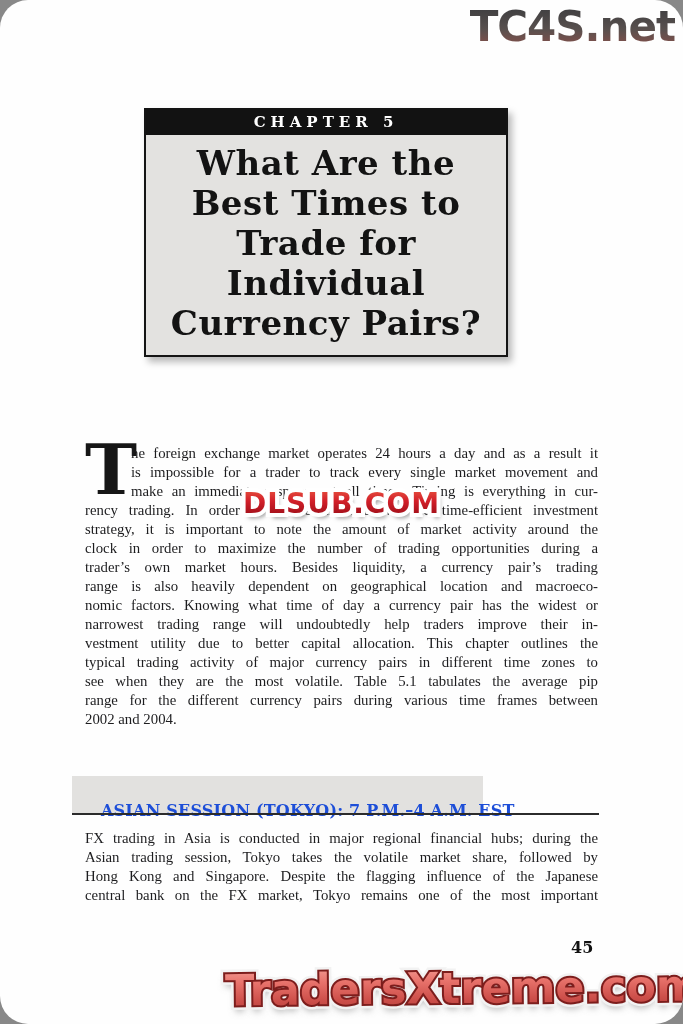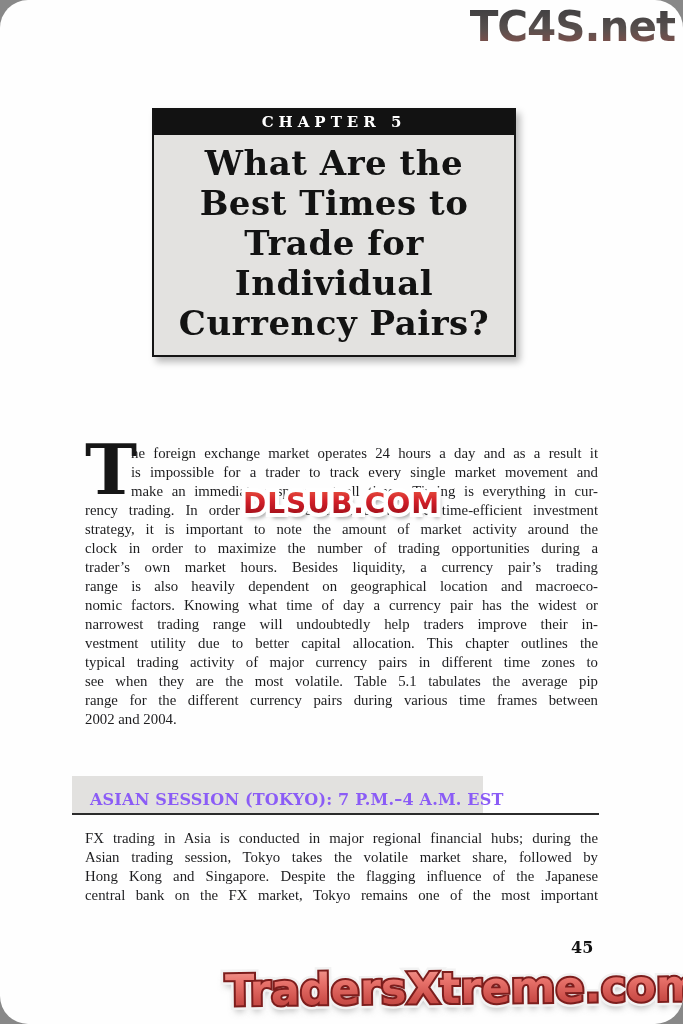--- a/index.html
+++ b/index.html
@@ -7,21 +7,21 @@
         font-family:"Liberation Serif",serif;color:#1d1d1f;border-radius:28px;}
 
   
   .wm-top{position:absolute;top:2px;right:8px;
     font-family:"DejaVu Sans",sans-serif;font-weight:bold;font-size:42px;letter-spacing:-1px;
     background:linear-gradient(180deg,#3e3e40 10%,#58504e 55%,#7d504b 85%,#8f5a54 100%);
     -webkit-background-clip:text;background-clip:text;color:transparent;
     filter:blur(0.4px);}
 
   
-  .chapter-box{position:absolute;left:152px;top:108px;width:364px;
+  .chapter-box{position:absolute;left:144px;top:108px;width:364px;
     border:2px solid #141414;background:#e3e2e0;
     box-shadow:4px 5px 7px rgba(0,0,0,0.28);box-sizing:border-box;}
   .chapter-bar{background:#121212;color:#ffffff;text-align:center;
     font-family:"DejaVu Serif",serif;font-weight:bold;font-size:15px;
     letter-spacing:5px;padding:3px 0 4px;}
   .chapter-title{padding:8px 2px 12px;text-align:center;
     font-family:"DejaVu Serif",serif;font-weight:bold;font-size:34px;line-height:40px;
     letter-spacing:0.5px;color:#131313;}
 
   
@@ -39,23 +39,23 @@
   .dlsub-layer{position:absolute;left:0;right:0;text-align:center;
     font-family:"DejaVu Sans",sans-serif;font-weight:bold;font-size:28px;letter-spacing:1px;}
   .dlsub-stroke{color:#ffffff;-webkit-text-stroke:8px #ffffff;
     text-shadow:3px 5px 4px rgba(80,80,80,0.6);}
   .dlsub-fill{background:linear-gradient(180deg,#ea5a42 0%,#d3202a 42%,#a9121c 78%,#8f0e17 100%);
     -webkit-background-clip:text;background-clip:text;color:transparent;}
 
   
   .section{position:absolute;left:72px;top:776px;width:528px;height:42px;}
   .section-highlight{position:absolute;left:0;top:0;width:411px;height:38px;background:#e2e1df;}
-  .section-title{position:relative;margin:5px;padding:9px 0 0 13px;
+  .section-title{position:relative;margin:16px;padding:9px 0 0 13px;
     font-family:"DejaVu Serif",serif;font-weight:bold;font-size:16px;
-    letter-spacing:0.2px;color:#8b5cf6;}
+    letter-spacing:0.2px;color:#1d4ed8;}
   .section-rule{position:absolute;left:0;top:37px;width:527px;height:2px;background:#2b2b2b;}
 
   
   .page-number{position:absolute;left:571px;top:938px;width:30px;
     font-family:"DejaVu Serif",serif;font-weight:bold;font-size:16px;color:#111;}
 
   
   .wm-bottom-wrap{position:absolute;left:225px;top:963px;width:460px;height:58px;
     transform:rotate(-0.6deg);}
   .wmb-layer{position:absolute;left:0;width:100%;text-align:center;

